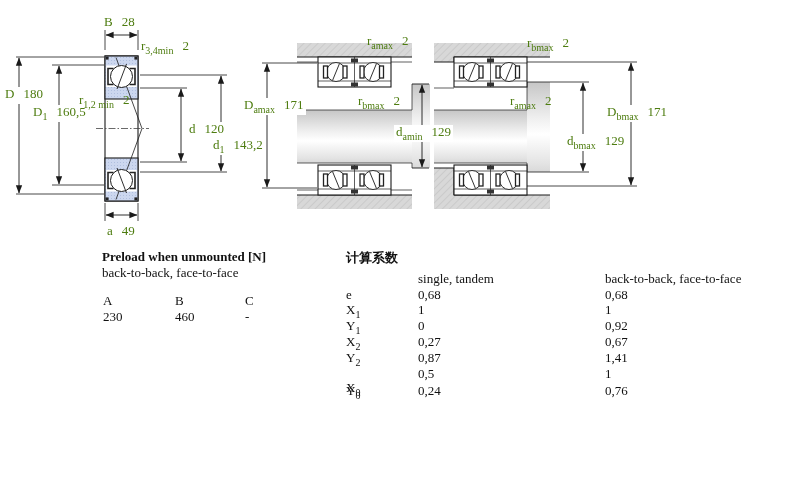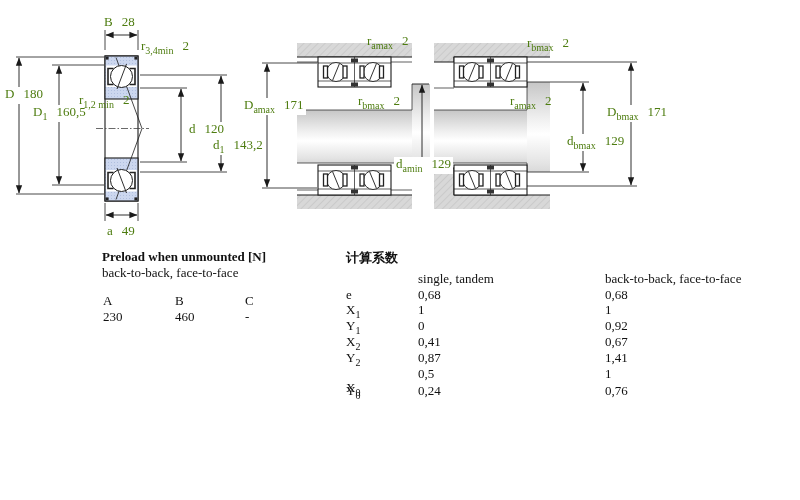--- a/index.html
+++ b/index.html
@@ -186,21 +186,21 @@
 <div class="dim bgw" style="left:3px;top:87px;"><span>D</span><sub></sub><span class="val">180</span></div>
 <div class="dim bgw" style="left:31px;top:105px;"><span>D</span><sub>1</sub><span class="val">160,5</span></div>
 <div class="dim" style="left:79px;top:93px;"><span>r</span><sub>1,2 min</sub><span class="val">2</span></div>
 <div class="dim bgw" style="left:174px;top:122px;margin-left:13px;"><span>d</span><sub></sub><span class="val">120</span></div>
 <div class="dim bgw" style="left:211px;top:138px;"><span>d</span><sub>1</sub><span class="val">143,2</span></div>
 <div class="dim" style="left:107px;top:224px;"><span>a</span><sub></sub><span class="val">49</span></div>
 
 <div class="dim" style="left:367px;top:34px;"><span>r</span><sub>amax</sub><span class="val">2</span></div>
 <div class="dim bgw" style="left:242px;top:98px;"><span>D</span><sub>amax</sub><span class="val">171</span></div>
 <div class="dim" style="left:358px;top:94px;"><span>r</span><sub>bmax</sub><span class="val">2</span></div>
-<div class="dim bgw" style="left:394px;top:125px;margin-top:32px;"><span>d</span><sub>amin</sub><span class="val">129</span></div>
+<div class="dim bgw" style="left:394px;top:125px;"><span>d</span><sub>amin</sub><span class="val">129</span></div>
 
 <div class="dim" style="left:527px;top:36px;"><span>r</span><sub>bmax</sub><span class="val">2</span></div>
 <div class="dim" style="left:510px;top:94px;"><span>r</span><sub>amax</sub><span class="val">2</span></div>
 <div class="dim bgw" style="left:605px;top:105px;"><span>D</span><sub>bmax</sub><span class="val">171</span></div>
 <div class="dim bgw" style="left:565px;top:134px;"><span>d</span><sub>bmax</sub><span class="val">129</span></div>
 
 <div class="tbl" style="left:0;top:0;width:0;height:0;">
   <div class="cell bold" style="left:102px;top:250px;">Preload when unmounted [N]</div>
   <div class="cell" style="left:102px;top:266px;">back-to-back, face-to-face</div>
   <div class="cell" style="left:103px;top:294px;">A</div>
@@ -222,21 +222,21 @@
 
   <div class="cell" style="left:346px;top:303px;"><span>X</span><sub>1</sub></div>
   <div class="cell" style="left:418px;top:303px;">1</div>
   <div class="cell" style="left:605px;top:303px;">1</div>
 
   <div class="cell" style="left:346px;top:319px;"><span>Y</span><sub>1</sub></div>
   <div class="cell" style="left:418px;top:319px;">0</div>
   <div class="cell" style="left:605px;top:319px;">0,92</div>
 
   <div class="cell" style="left:346px;top:335px;text-align:center;"><span>X</span><sub>2</sub></div>
-  <div class="cell" style="left:418px;top:335px;">0,41</div>
+  <div class="cell" style="left:418px;top:335px;">0,27</div>
   <div class="cell" style="left:605px;top:335px;">0,67</div>
 
   <div class="cell" style="left:346px;top:351px;"><span>Y</span><sub>2</sub></div>
   <div class="cell" style="left:418px;top:351px;">0,87</div>
   <div class="cell" style="left:605px;top:351px;">1,41</div>
 
   <div class="cell" style="left:346px;top:367px;margin-top:14px;"><span>X</span><sub>0</sub></div>
   <div class="cell" style="left:418px;top:367px;">0,5</div>
   <div class="cell" style="left:605px;top:367px;">1</div>
 

